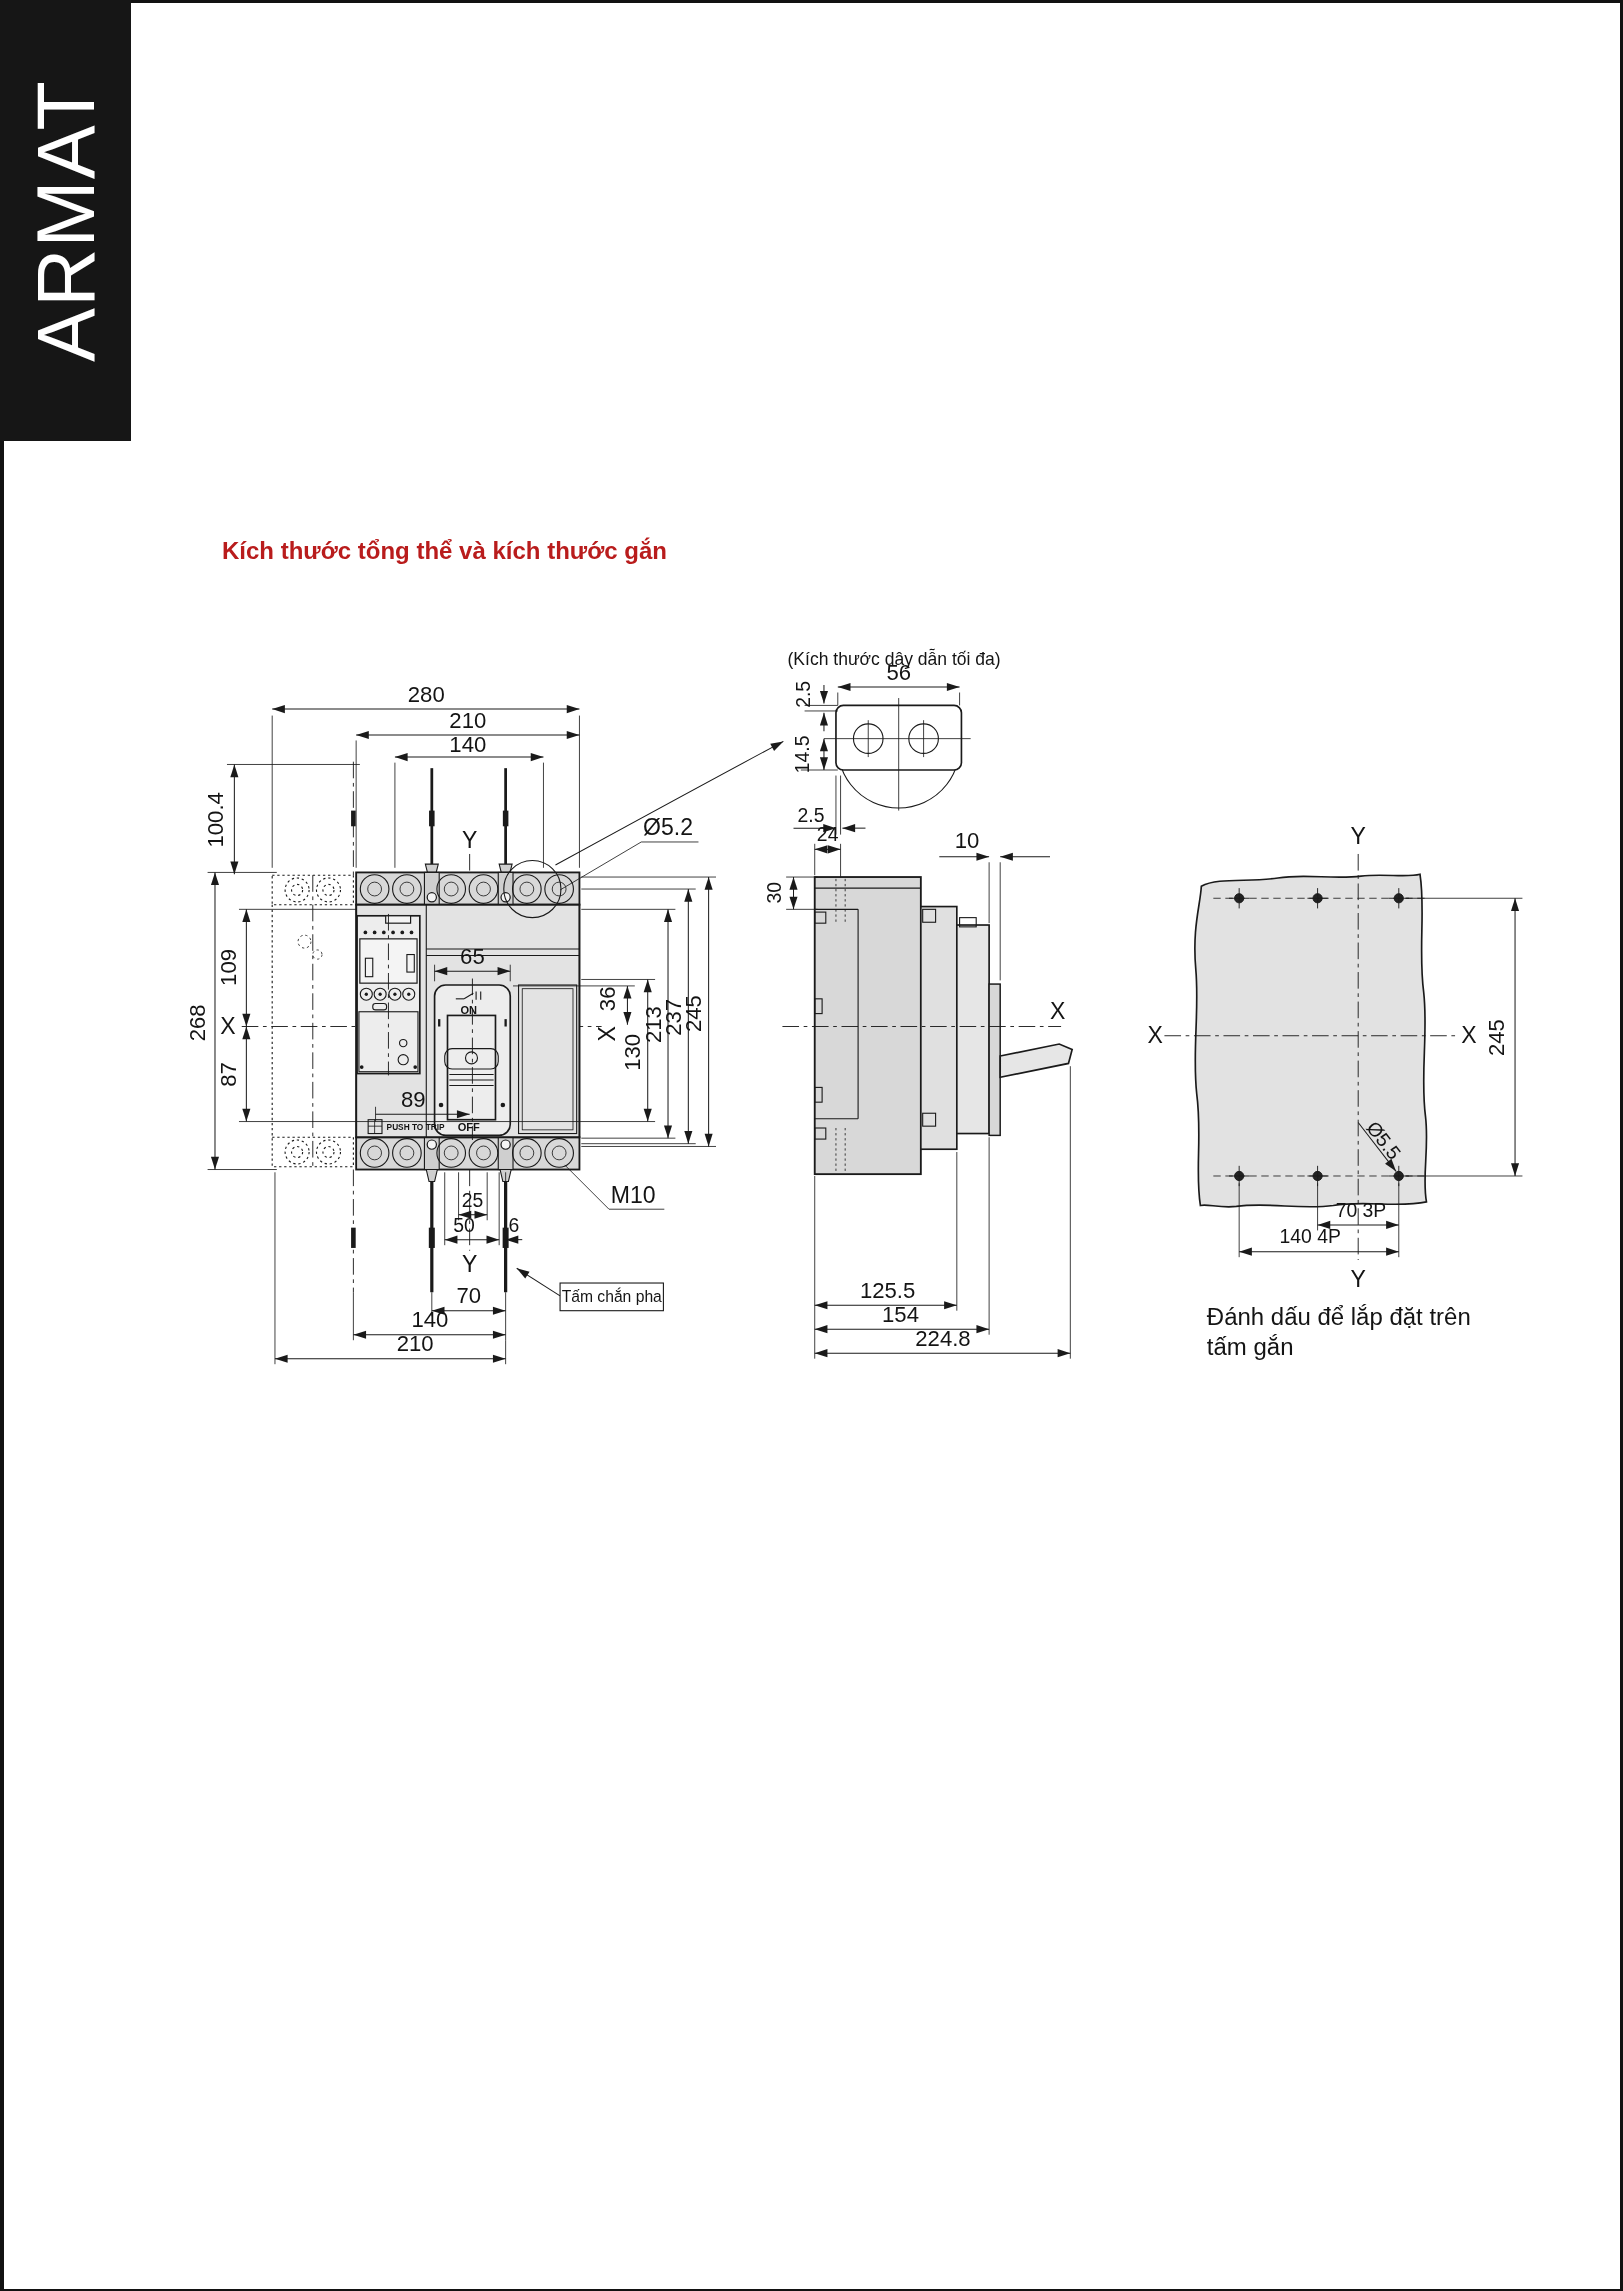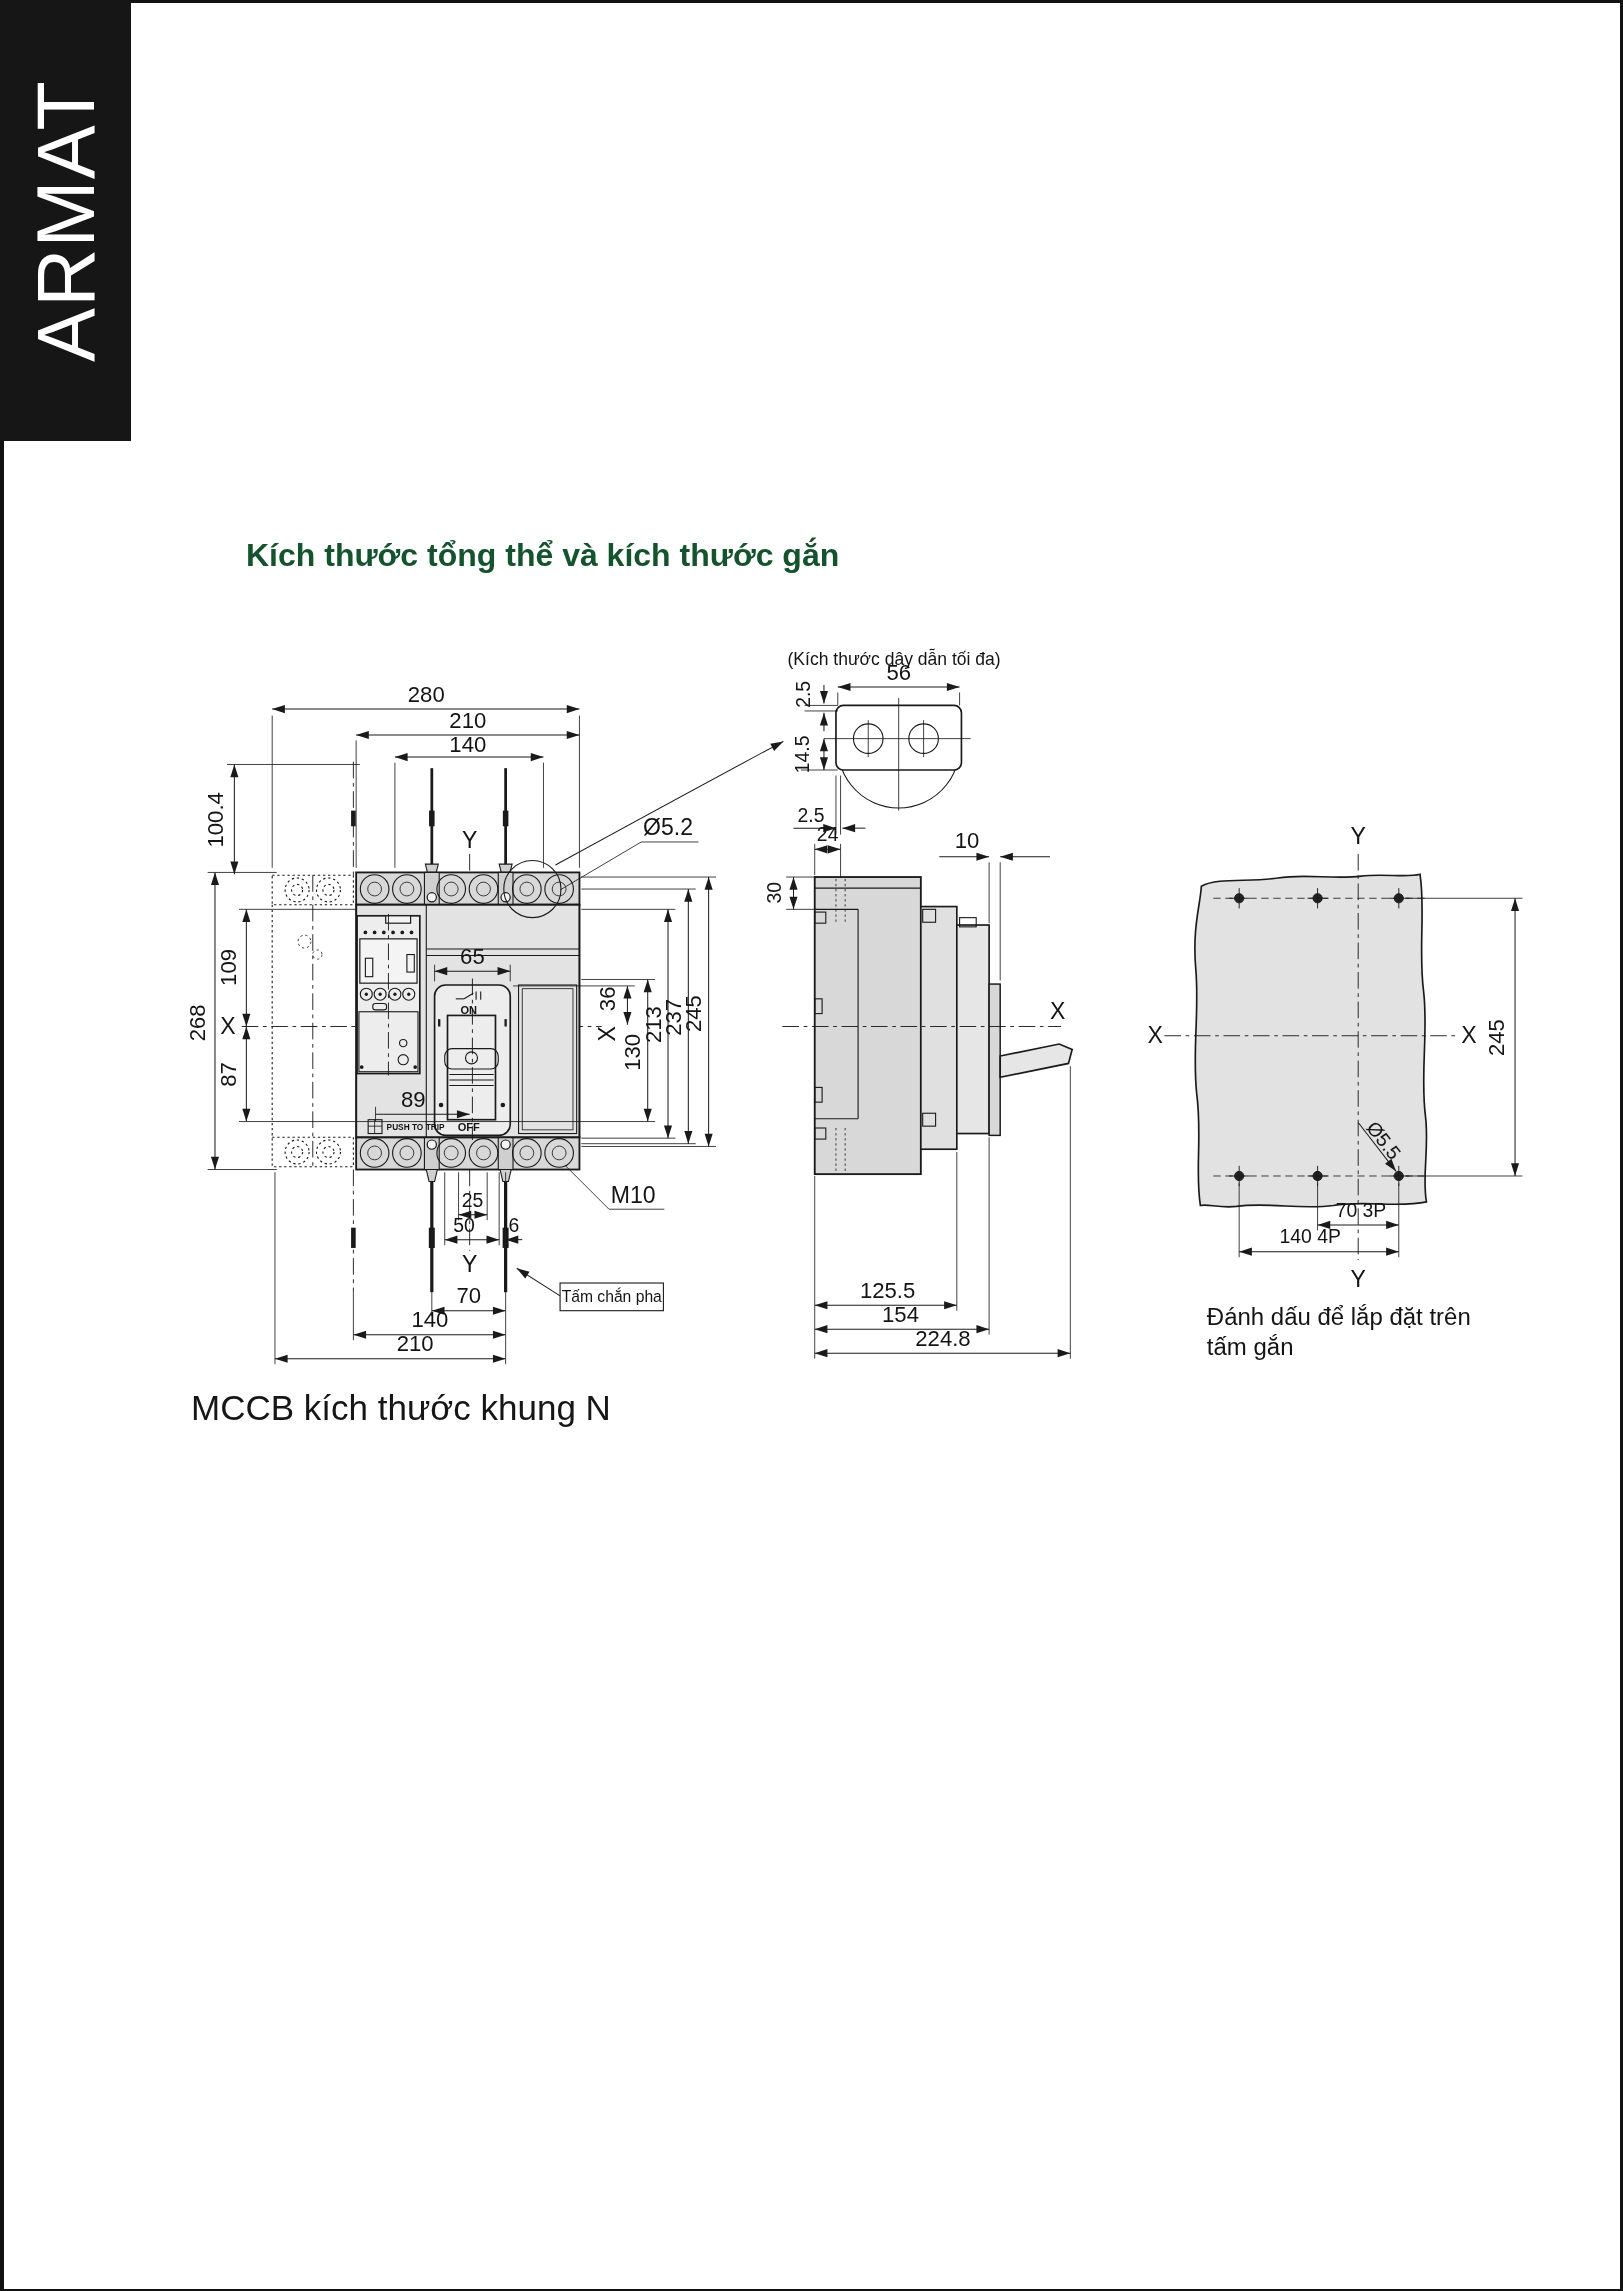--- a/index.html
+++ b/index.html
@@ -2,21 +2,21 @@
 <html style="font-size:14.8px"><head>
 <meta charset="utf-8">
 <style>
   html,body{margin:0;padding:0;background:#fff;}
   .page{position:relative;width:1623px;height:2292px;background:#fff;overflow:hidden;
         font-family:"Liberation Sans",sans-serif;}
   .frame{position:absolute;inset:0;border:3.7px solid #121212;border-left-width:4.6px;pointer-events:none;}
   .logo{position:absolute;left:0;top:0;width:131px;height:441px;background:#161616;}
   .logo span{position:absolute;left:50%;top:50%;transform:translate(-50%,-50%) rotate(-90deg);
         color:#fff;font-size:81px;letter-spacing:0.9px;white-space:nowrap;font-weight:400;}
-  .title{position:absolute;left:222px;top:537px;font-size:32px;font-weight:bold;color:#14532d;margin-left:24px;}
+  .title{position:absolute;left:222px;top:537px;font-size:24px;font-weight:bold;color:#b91c1c;}
   .footer-caption{position:absolute;left:191px;top:1388px;font-size:35px;color:#161616;}
   svg.draw{position:absolute;left:0;top:0;}
   svg text{font-family:"Liberation Sans",sans-serif;fill:#141414;}
   .dt{font-size:24px;} .dts{font-size:21px;} .lbl{font-size:25px;} .lbls{font-size:17px;}
   .tiny{font-size:9px;font-weight:bold;} .onoff{font-size:12px;font-weight:bold;}
   .capt{font-size:19px;} .mcapt{font-size:26px;}
   .ol{fill:none;stroke:#1a1a1a;stroke-width:1.8;}
   .ol2{fill:none;stroke:#1a1a1a;stroke-width:1.2;}
   .thin{fill:none;stroke:#1a1a1a;stroke-width:0.9;}
   .f1{fill:#d8d8d8;stroke:#1a1a1a;stroke-width:2;}
@@ -439,15 +439,14 @@
       <line class="ext" x1="1516" y1="1282" x2="1516" y2="1362"></line>
       <line class="dim" x1="1428" y1="1327" x2="1516" y2="1327" marker-start="url(#ah)" marker-end="url(#ah)"></line>
       <text class="dts" x="1475" y="1318" text-anchor="middle">70 3P</text>
       <line class="dim" x1="1343" y1="1356" x2="1516" y2="1356" marker-start="url(#ah)" marker-end="url(#ah)"></line>
       <text class="dts" x="1420" y="1347" text-anchor="middle">140 4P</text>
       <text class="mcapt" x="1308" y="1436">Đánh dấu để lắp đặt trên</text>
       <text class="mcapt" x="1308" y="1468">tấm gắn</text>
     </g>
   </svg>
 
-  <div class="footer-caption">MCCB kích thước khung N</div>
 </div>
 
 
 </body></html>

